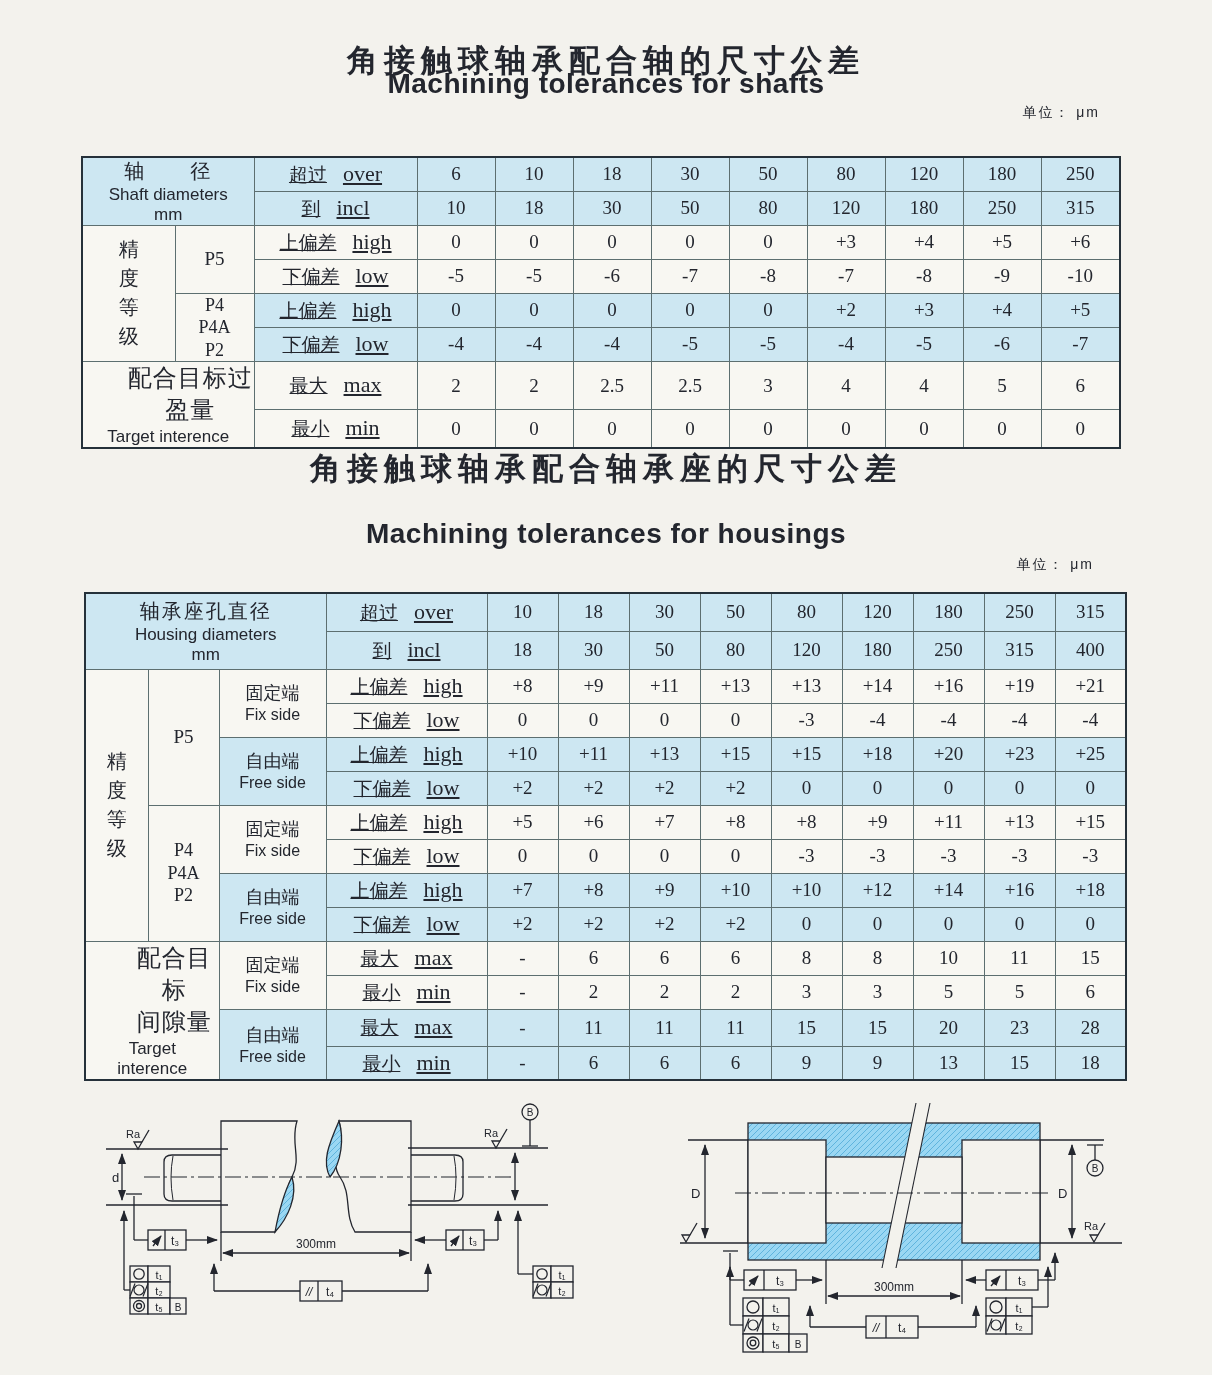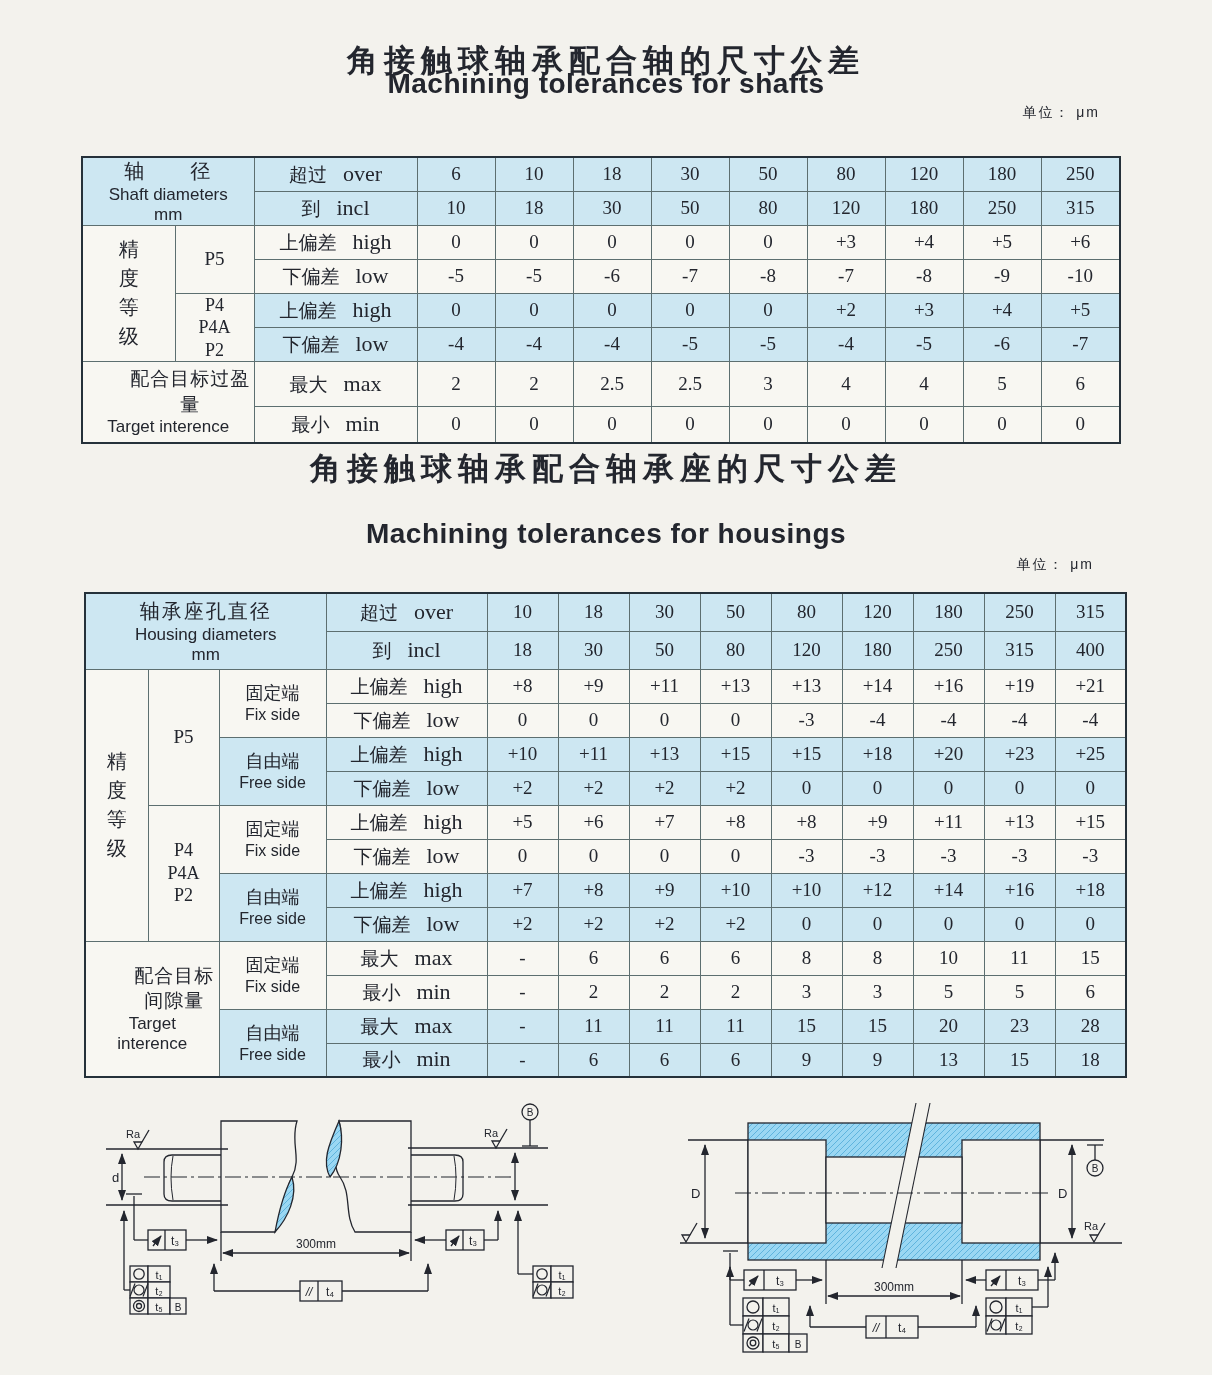--- a/index.html
+++ b/index.html
@@ -11,31 +11,31 @@
             font-size:28px;font-weight:bold;letter-spacing:0.5px;}
   .unit{position:absolute;font-size:14px;letter-spacing:2px;}
   table.tol{position:absolute;border-collapse:collapse;table-layout:fixed;
             background:#f8f7f2;border:2px solid #25313a;}
   table.tol td{border:1px solid #5d6f70;text-align:center;vertical-align:middle;padding:0;}
   tr.rb td{background:#cde7f2;}
   td.ws{background:#f8f7f2 !important;}
   .h34{height:34px}.h38{height:38px}.h45{height:45px}.h36{height:36px}
   td.val,#t1 td:nth-child(n+3):not(.lbl){font-family:"Liberation Serif",serif;}
   td.val{font-family:"Liberation Serif",serif;font-size:19px;}
-  .lbl-in{display:flex;justify-content:center;align-items:baseline;gap:16px;}
+  .lbl-in{display:flex;justify-content:center;align-items:baseline;gap:16px;text-decoration:underline;}
   .lbl-in .zh{font-size:19px;}
   .lbl-in .en{font-family:"Liberation Serif",serif;font-size:22px;}
   .hd-zh{font-size:20px;letter-spacing:2px;}
   .hd-en{font-size:17px;line-height:1.15;}
   .vtext{width:1.15em;margin:0 auto;word-break:break-all;font-size:20px;line-height:1.45;}
   .p5c{font-family:"Liberation Serif",serif;font-size:19px;}
   .p4c{font-family:"Liberation Serif",serif;font-size:18px;white-space:pre-line;line-height:1.25;}
   .sidec .zh{font-size:18px;display:block;}
   .sidec .en{font-size:16px;display:block;line-height:1.2;}
-  .tgt .zh{font-size:19px;display:block;line-height:1.35;letter-spacing:1px;padding-left:44px;}
+  .tgt .zh{font-size:24px;display:block;line-height:1.35;letter-spacing:1px;padding-left:44px;}
   .tgt .en{font-size:17px;display:block;line-height:1.2;}
   svg text{font-family:"Liberation Sans",sans-serif;fill:#23262e;}
   .drw{position:absolute;}
 </style>
 </head>
 <body>
 
 <div class="page">
 
   <div class="title-zh" style="top:40px">角接触球轴承配合轴的尺寸公差</div>

